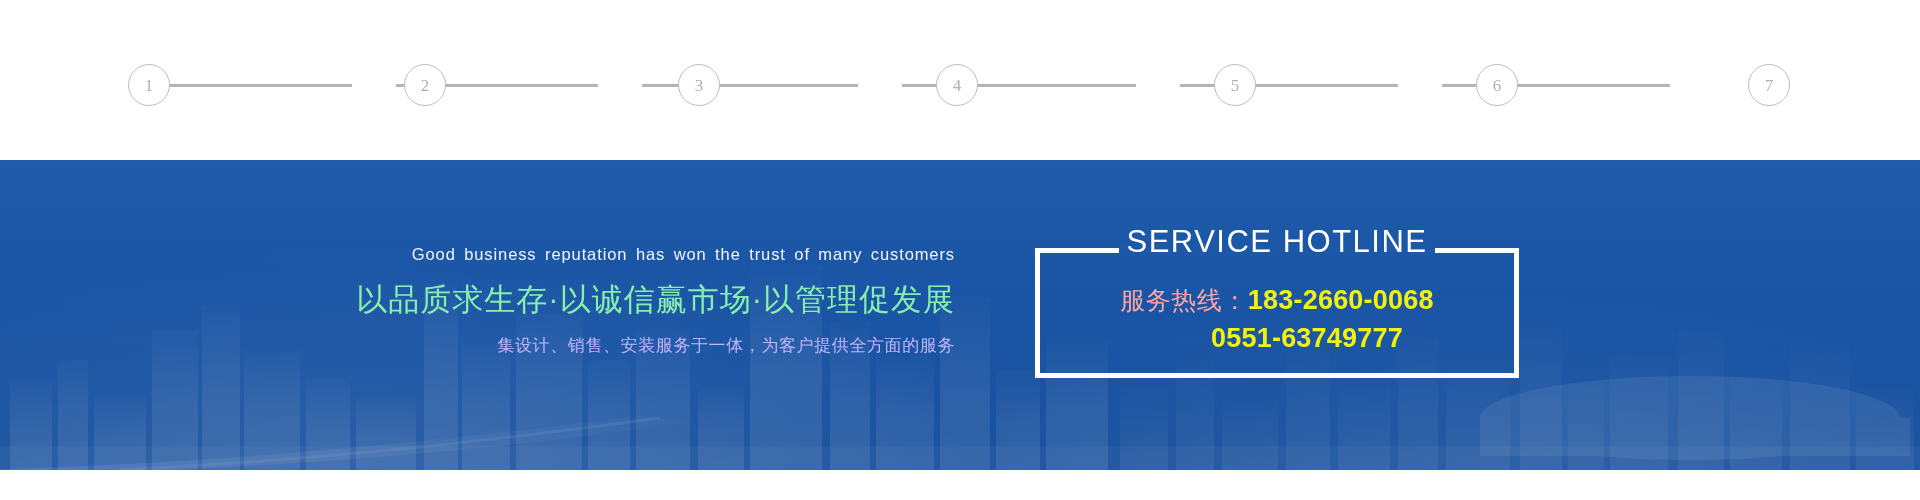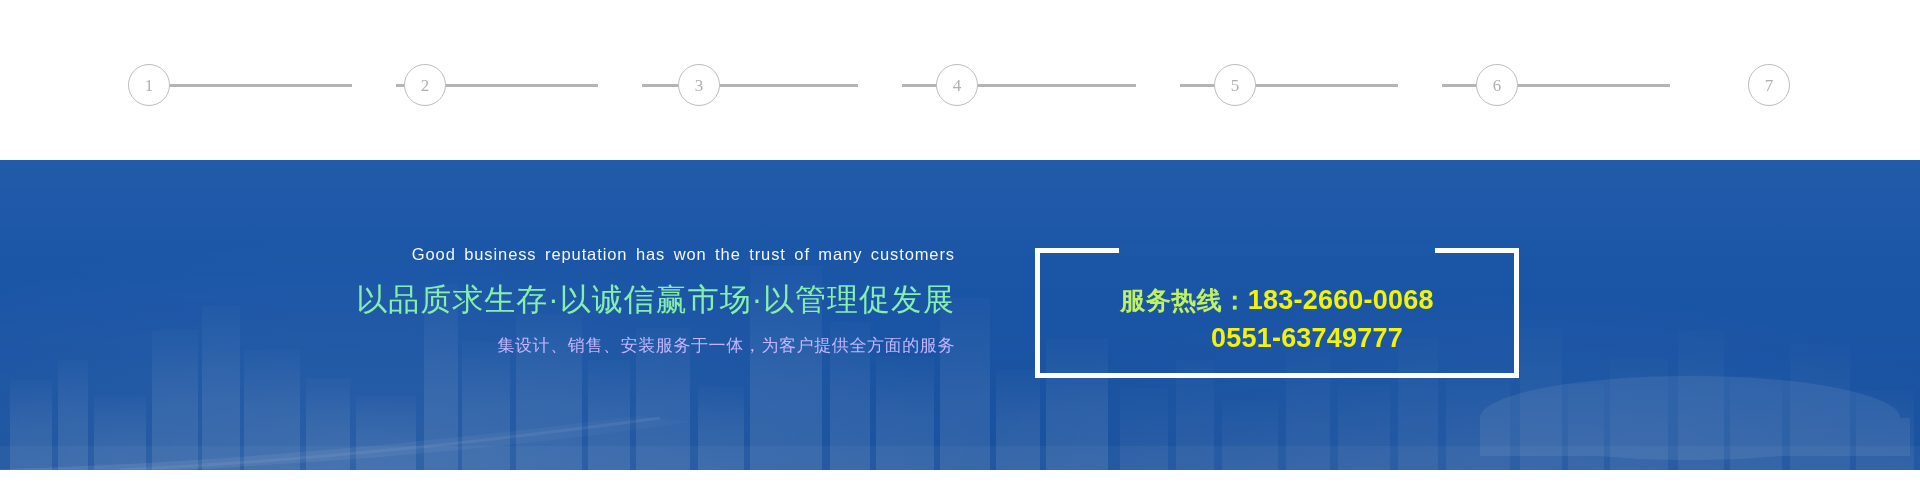--- a/index.html
+++ b/index.html
@@ -173,22 +173,22 @@
     position: absolute;
     left: 0;
     top: 36px;
     width: 484px;
     text-align: center;
     white-space: nowrap;
     line-height: 1.24;
   }
   .hotline-label {
     font-size: 25px;
-    font-weight: bold;
-    color: #bef264;
+    font-weight: normal;
+    color: #fca5a5;
     letter-spacing: 0.5px;
   }
   .hotline-number {
     font-size: 27px;
     font-weight: bold;
     color: #f2f20d;
     letter-spacing: 0.2px;
   }
   .hotline-row2 {
     position: absolute;
@@ -314,20 +314,21 @@
 
     <div class="slogan">
       <div class="slogan-en">Good business  reputation has  won  the  trust  of  many  customers</div>
       <div class="slogan-cn">以品质求生存·以诚信赢市场·以管理促发展</div>
       <div class="slogan-sub">集设计、销售、安装服务于一体，为客户提供全方面的服务</div>
     </div>
 
     <div class="hotline">
       <div class="hotline-frame"></div>
       <div class="hotline-gap"></div>
+      <div class="hotline-title">SERVICE  HOTLINE</div>
 
       <div class="hotline-row">
         <span class="hotline-label">服务热线：</span><span class="hotline-number">183-2660-0068</span>
       </div>
 
       <div class="hotline-row2">
         <span class="hotline-number">0551-63749777</span>
       </div>
     </div>
 

